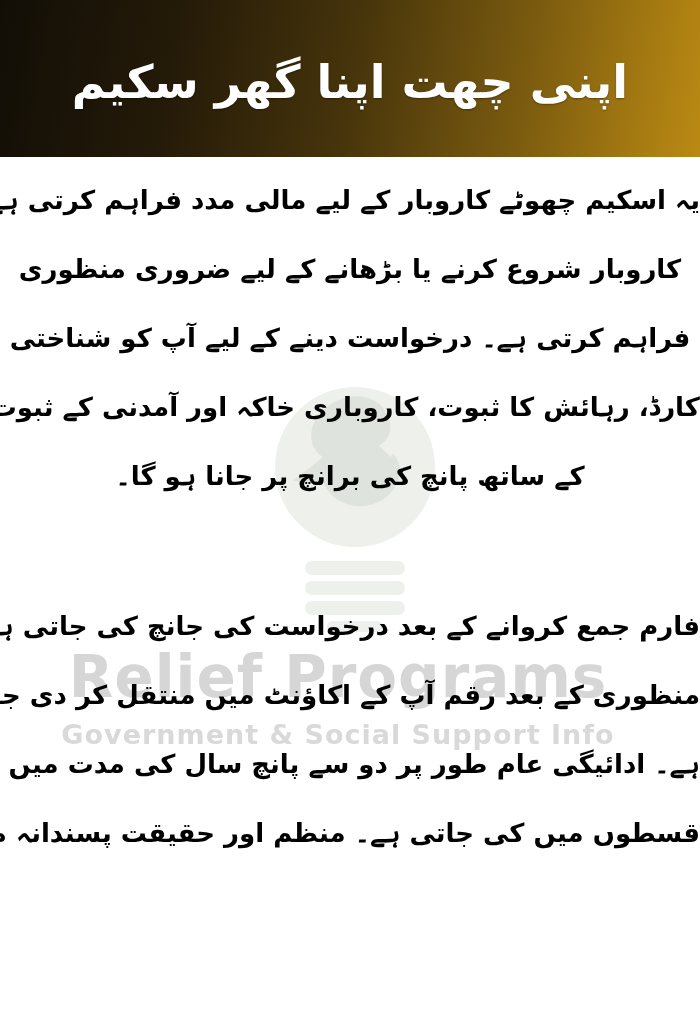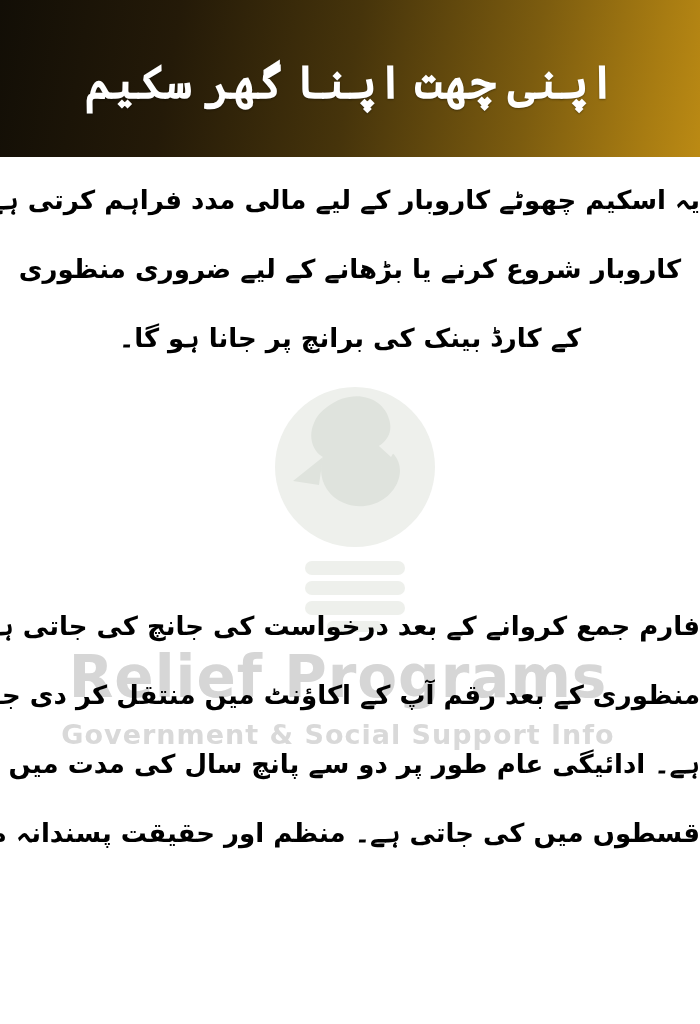--- a/index.html
+++ b/index.html
@@ -24,21 +24,20 @@
     background: linear-gradient(100deg,
       #120e06 0%,
       #241a08 25%,
       #46340b 50%,
       #7c5c0f 75%,
       #a87c12 92%,
       #bb8a14 100%);
     display: flex;
     align-items: center;
     justify-content: center;
-    font-family: Liberation Serif, serif;
   }
   .banner h1 {
     margin: 0;
     padding-top: 6px;
     color: #ffffff;
     font-size: 46px;
     font-weight: bold;
     direction: rtl;
     white-space: nowrap;
     text-shadow: 0 1px 2px rgba(0,0,0,0.35);
@@ -128,21 +127,23 @@
       <rect x="40" y="216" width="100" height="14" rx="7" fill="#eef0ec"></rect>
       <rect x="62" y="236" width="56" height="11" rx="5.5" fill="#eef0ec"></rect>
     </svg>
     <div class="wm-brand">Relief Programs</div>
     <div class="wm-tagline">Government &amp; Social Support Info</div>
   </div>
 
   <section class="para para-1" lang="ur">
     <div class="line">یہ اسکیم چھوٹے کاروبار کے لیے مالی مدد فراہم کرتی ہے اور</div>
     <div class="line">کاروبار شروع کرنے یا بڑھانے کے لیے ضروری منظوری</div>
-    <div class="line">کے کارڈ بینک کی برانچ پر جانا ہو گا۔</div>
+    <div class="line">فراہم کرتی ہے۔ درخواست دینے کے لیے آپ کو شناختی</div>
+    <div class="line">کارڈ، رہائش کا ثبوت، کاروباری خاکہ اور آمدنی کے ثبوت</div>
+    <div class="line">کے ساتھ پانچ کی برانچ پر جانا ہو گا۔</div>
   </section>
 
   <section class="para para-2" lang="ur">
     <div class="line">فارم جمع کروانے کے بعد درخواست کی جانچ کی جاتی ہے اور</div>
     <div class="line">منظوری کے بعد رقم آپ کے اکاؤنٹ میں منتقل کر دی جاتی</div>
     <div class="line">ہے۔ ادائیگی عام طور پر دو سے پانچ سال کی مدت میں ماہانہ</div>
     <div class="line">قسطوں میں کی جاتی ہے۔ منظم اور حقیقت پسندانہ منصوبہ</div>
   </section>
 
 </div>

